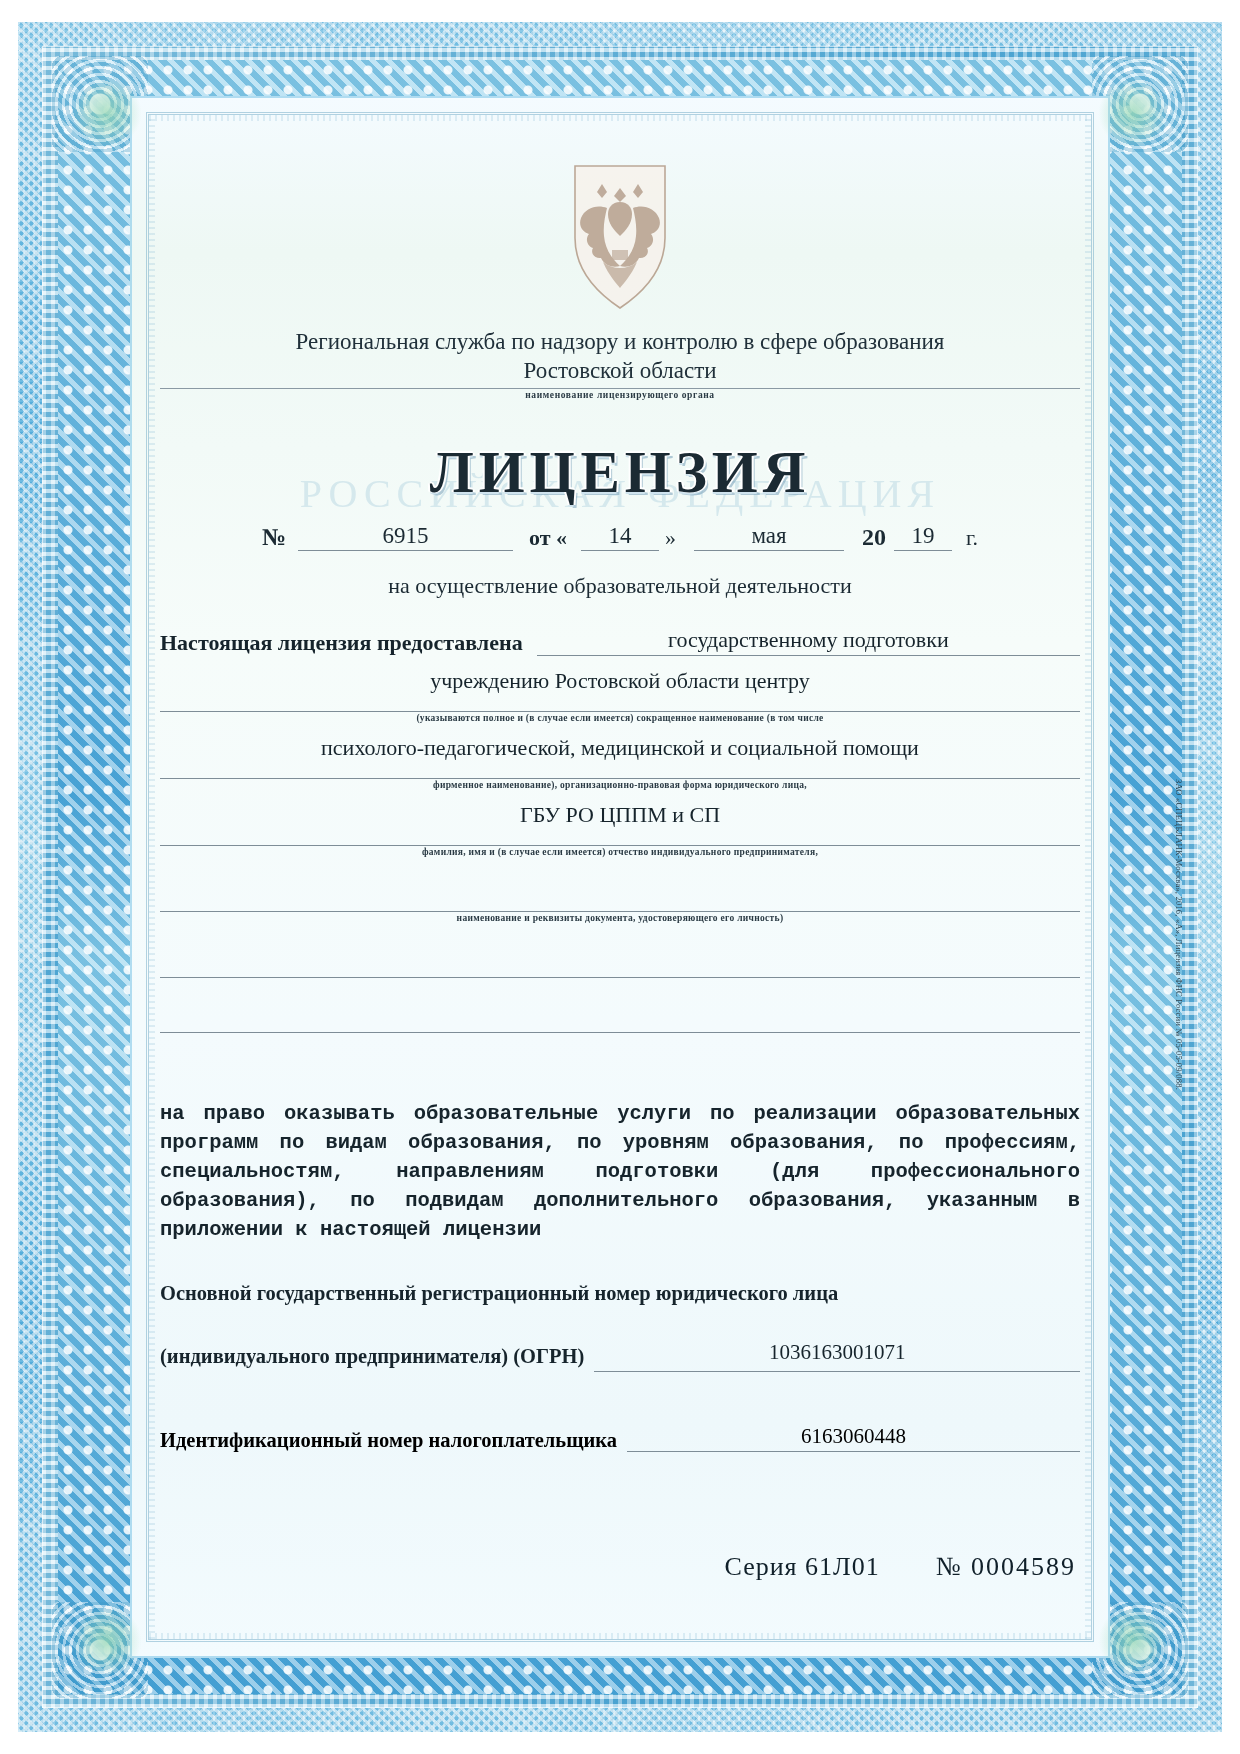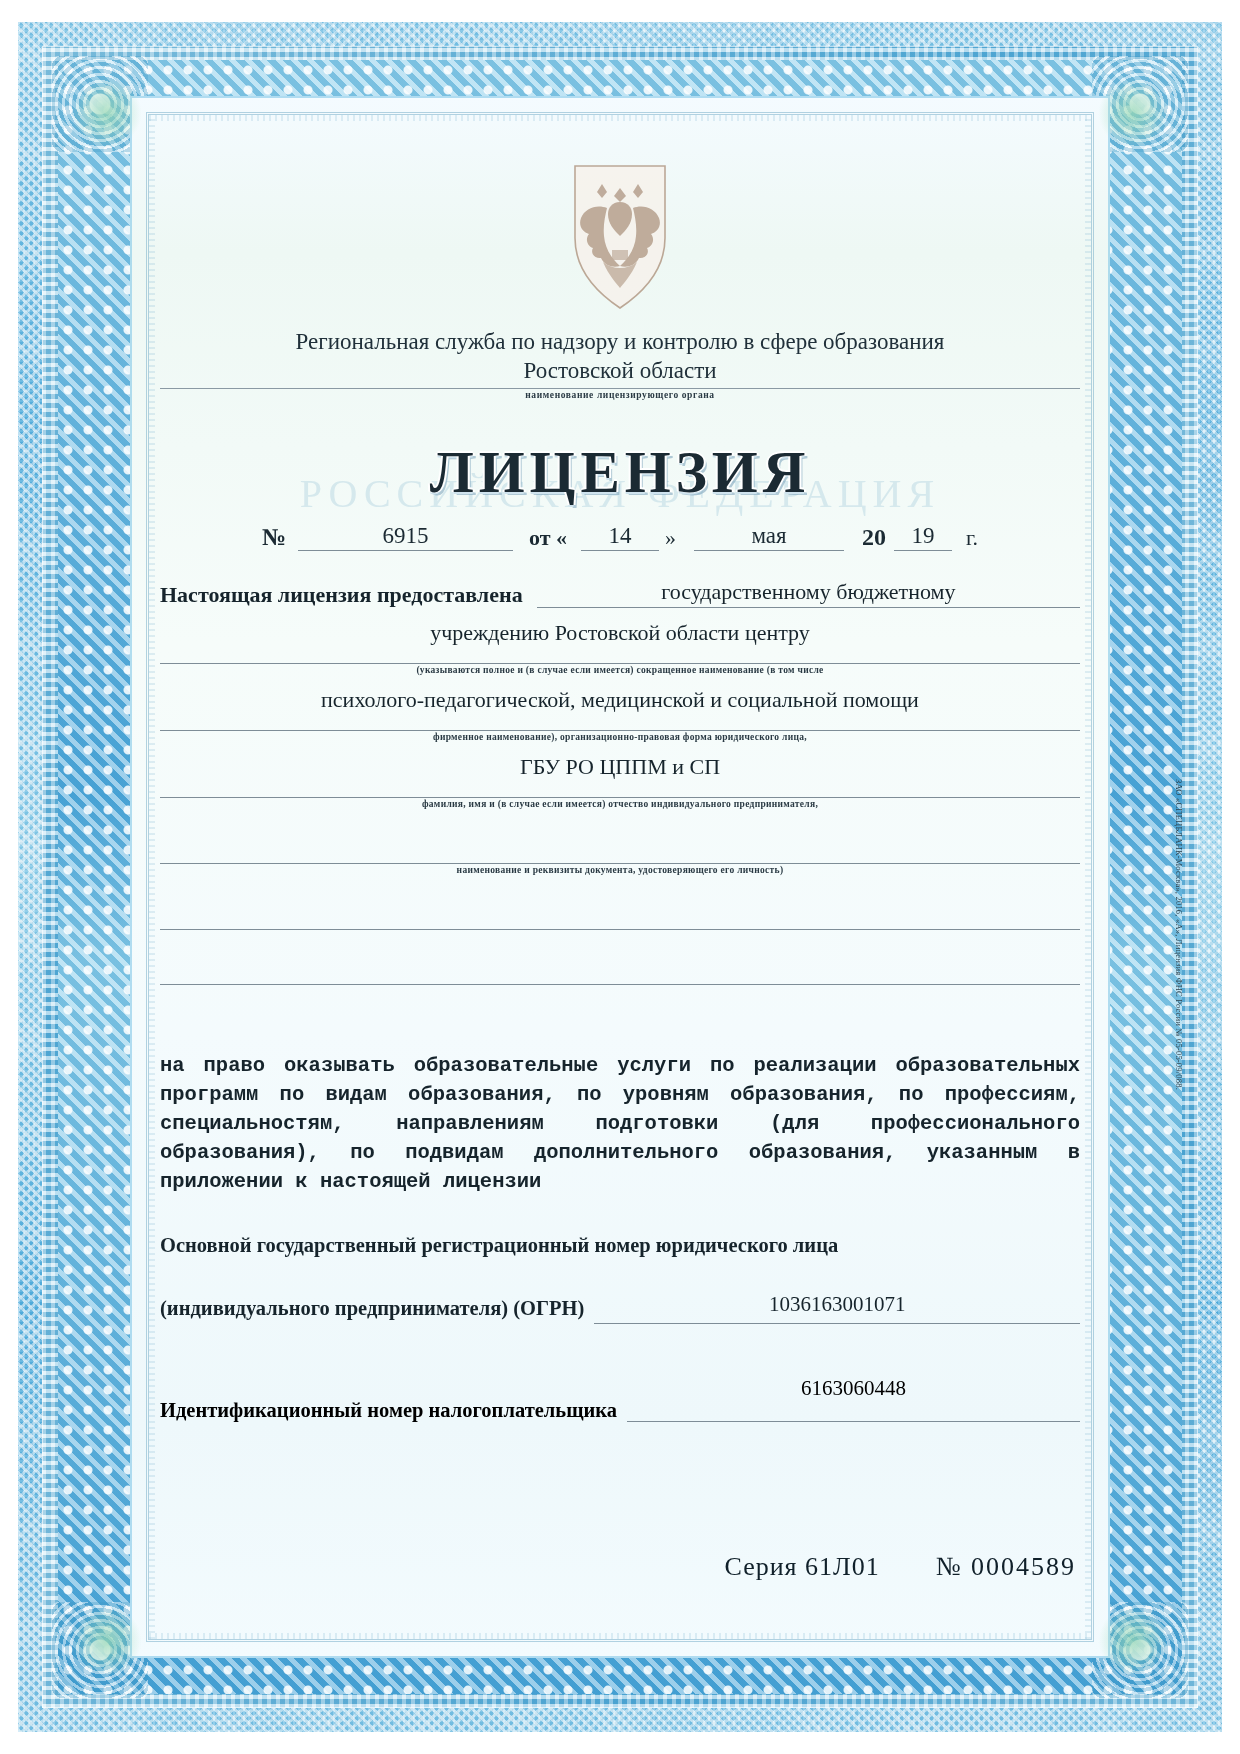--- a/index.html
+++ b/index.html
@@ -282,21 +282,21 @@
     font-weight: bold;
     color: #000000;
   }
   .inn-row .fill {
     flex: 1;
     border-bottom: 1px solid #7e8d97;
     margin-left: 10px;
     text-align: center;
     font-weight: normal;
     font-size: 21px;
-    padding-bottom: 20px;
+    padding-bottom: 2px;
   }
 
   .serial {
     position: absolute;
     right: 4px;
     bottom: 42px;
     display: flex;
     align-items: baseline;
     gap: 56px;
     font-size: 26px;
@@ -376,24 +376,25 @@
       <span class="blank b-num">6915</span>
       <span style="margin:0 14px 0 16px; font-weight:bold;">от «</span>
       <span class="blank b-day">14</span>
       <span style="margin:0 18px 0 6px;">»</span>
       <span class="blank b-month">мая</span>
       <span style="margin:0 8px 0 18px; font-weight:bold; font-size:24px;">20</span>
       <span class="blank b-year">19</span>
       <span style="margin-left:14px;">г.</span>
     </div>
 
+    <div class="subtitle">на осуществление образовательной деятельности</div>
 
     <div class="granted">
       <span class="txt">Настоящая лицензия предоставлена</span>
-      <span class="fill">государственному бюджетному</span>
+      <span class="fill">государственному подготовки</span>
     </div>
 
     <div class="fillrow">учреждению Ростовской области центру</div>
     <div class="hint">(указываются полное и (в случае если имеется) сокращенное наименование (в том числе</div>
 
     <div class="fillrow">психолого-педагогической, медицинской и социальной помощи</div>
     <div class="hint">фирменное наименование), организационно-правовая форма юридического лица,</div>
 
     <div class="fillrow">ГБУ РО ЦППМ и СП</div>
     <div class="hint">фамилия, имя и (в случае если имеется) отчество индивидуального предпринимателя,</div>

